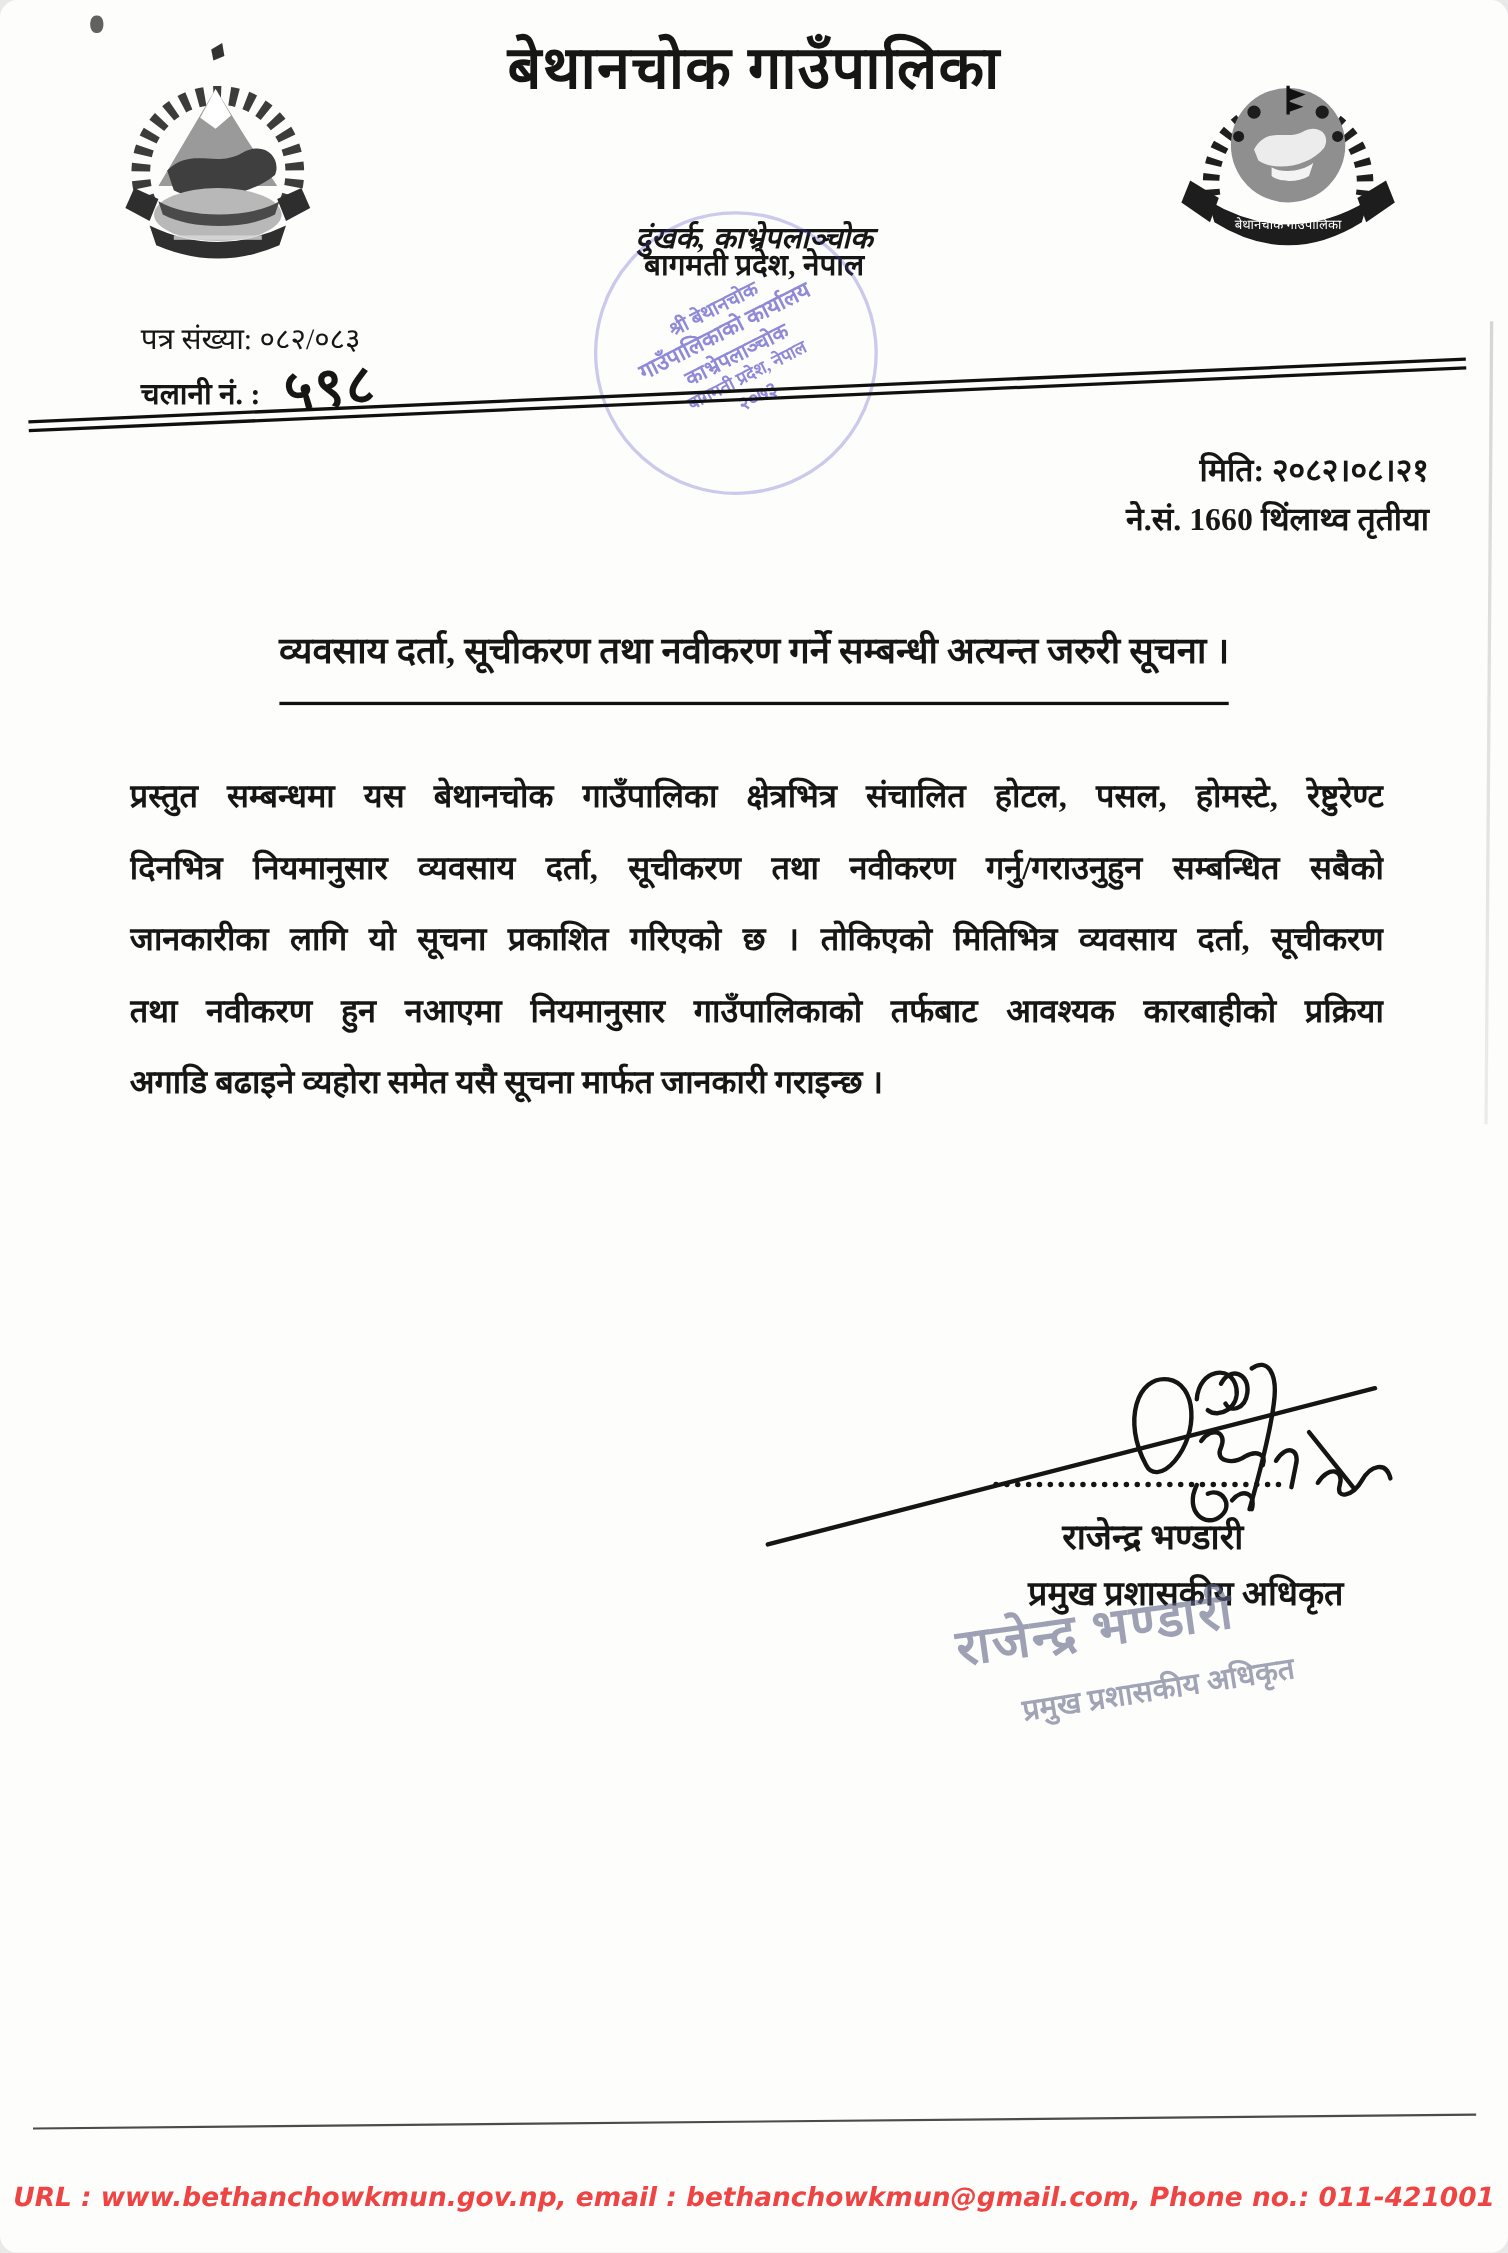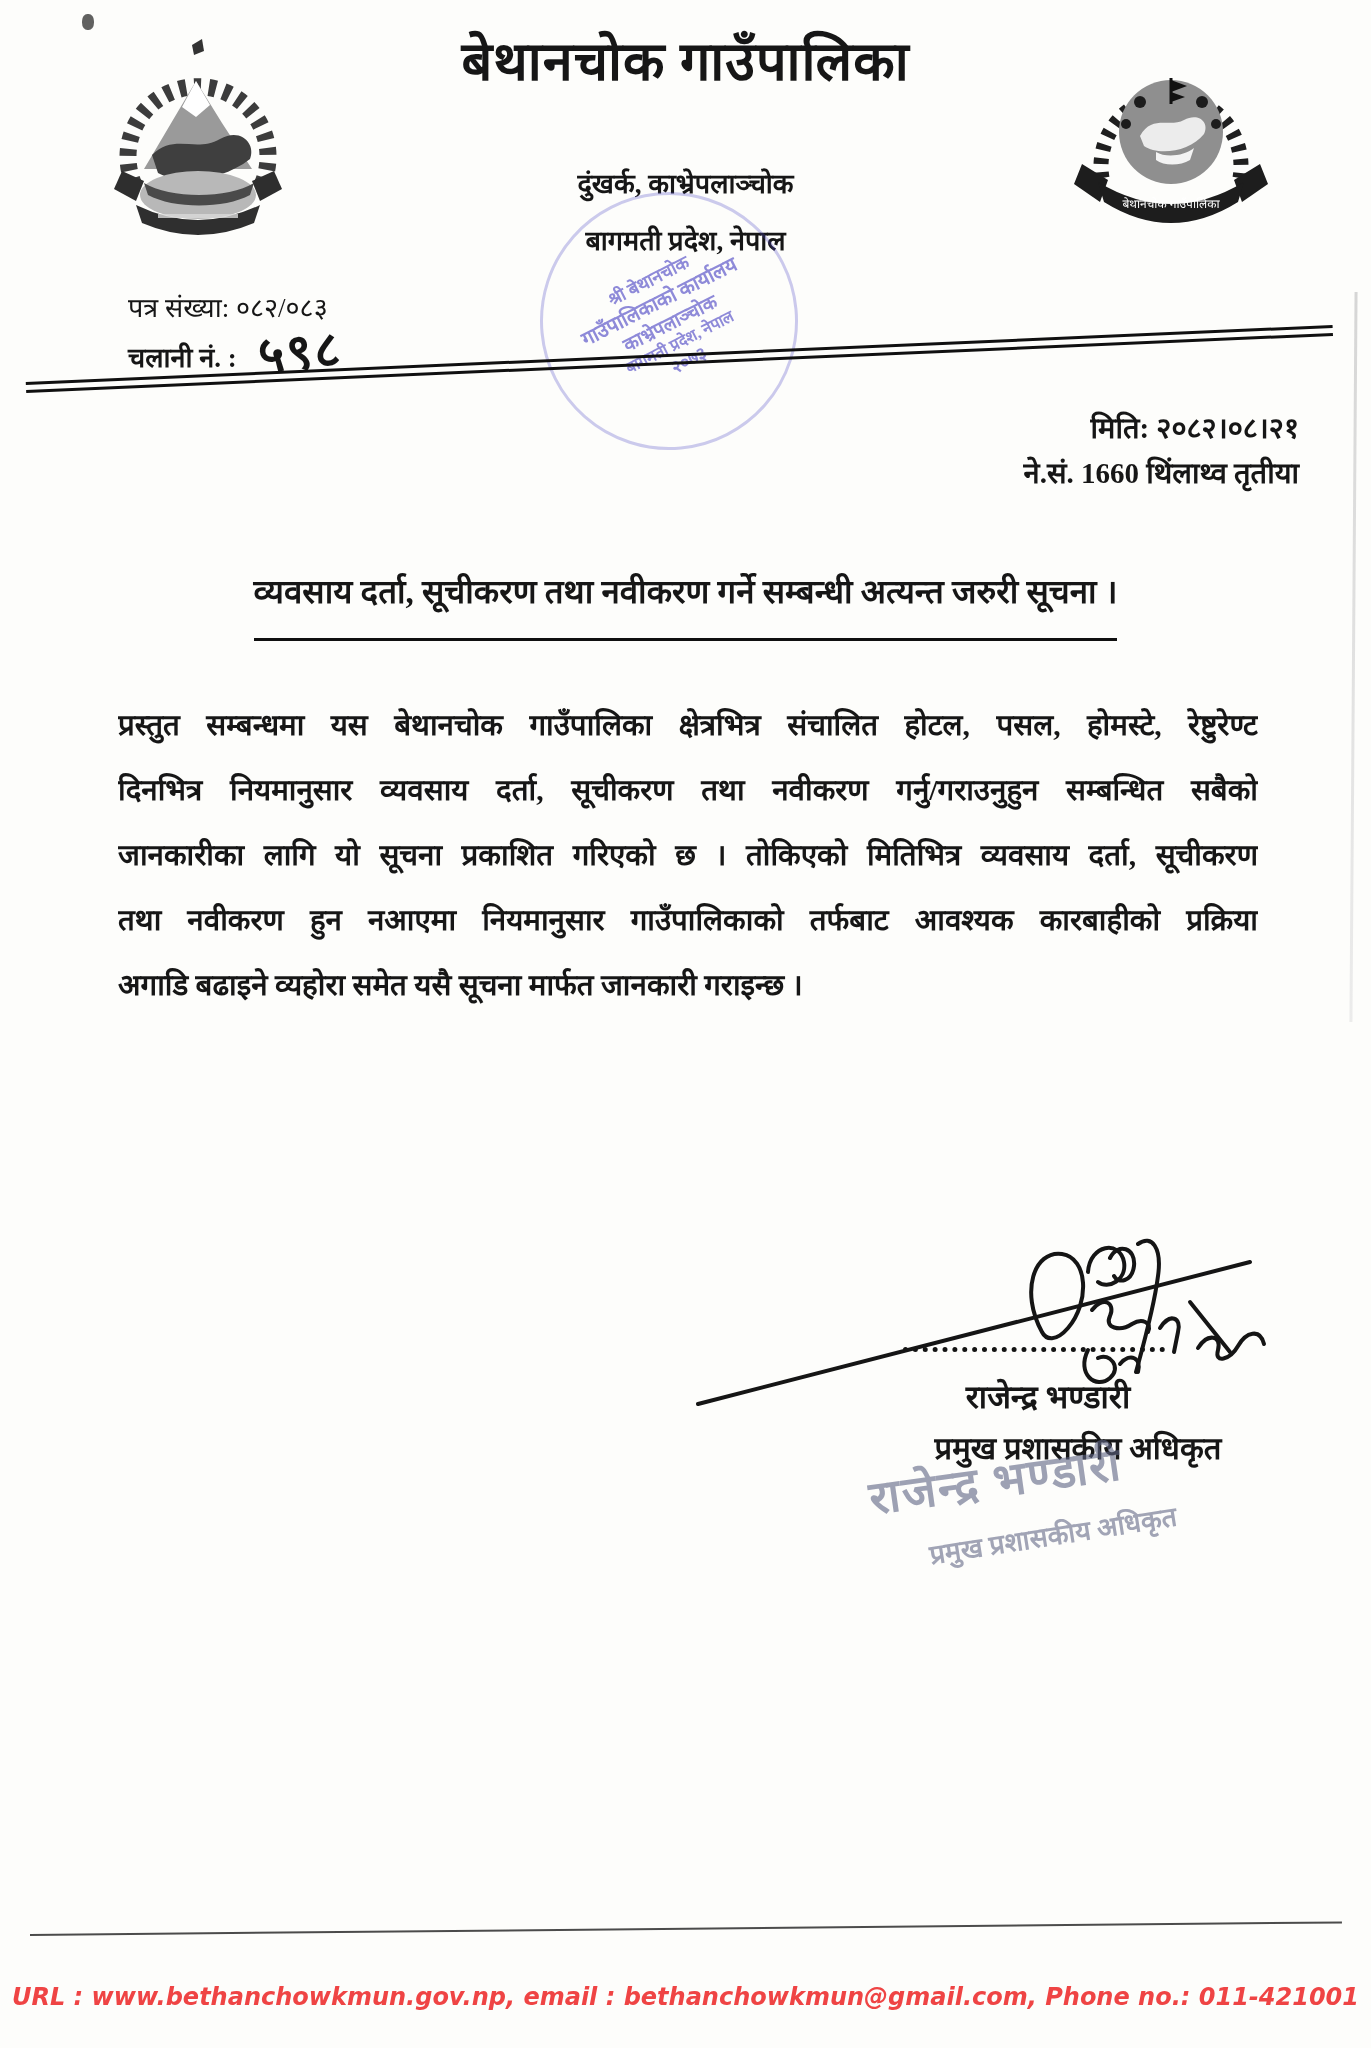--- a/index.html
+++ b/index.html
@@ -1,25 +1,25 @@
 <!DOCTYPE html>
 <html><head>
 <meta charset="utf-8">
 <style>
   html,body{margin:0;padding:0;background:#e9e9e9;}
   .page{
     position:relative; width:1371px; height:2048px; margin:0 auto;
     background:#fdfdfb; overflow:hidden;
-    font-family:"Liberation Serif","DejaVu Serif",serif; color:#161616;
+    font-family:"Liberation Serif","DejaVu Serif",serif; color:#161616;border-radius:16px;
   }
   .abs{position:absolute;}
   
   .t-muni{left:0;right:0;top:22px;text-align:center;font-size:54px;font-weight:bold;letter-spacing:1px;}
   .t-office{left:0;right:0;top:112px;text-align:center;font-size:37px;font-weight:bold;}
-  .t-addr1{left:0;right:0;top:164px;text-align:center;font-size:27px;font-weight:bold;}
+  .t-addr1{left:0;right:0;top:196px;text-align:center;font-size:27px;font-weight:bold;font-style:italic;}
   .t-addr2{left:0;right:0;top:221px;text-align:center;font-size:27px;font-weight:bold;}
   .emblem-left{left:100px;top:33px;}
   .emblem-right{left:1068px;top:40px;}
   
   .hstamp{
     left:540px;top:192px;width:252px;height:252px;
     transform:rotate(-27deg);
     border:3px solid rgba(75,68,196,.45); border-radius:50%;
     color:#4b44c4; opacity:.62;
     display:flex;flex-direction:column;justify-content:center;align-items:center;

